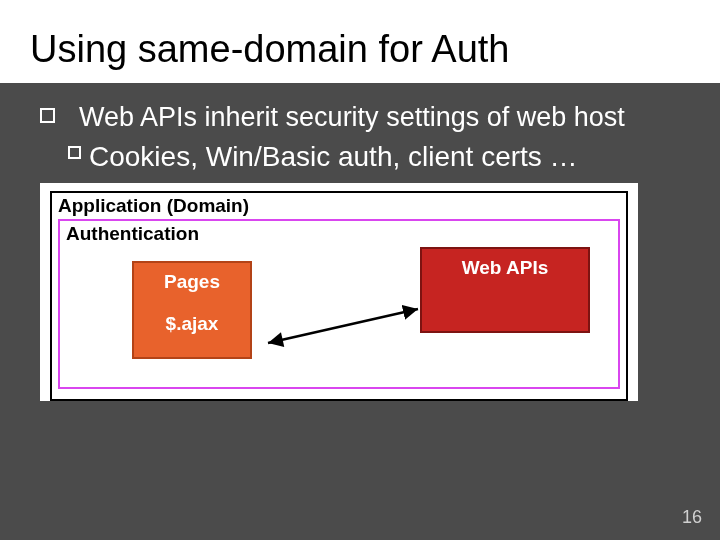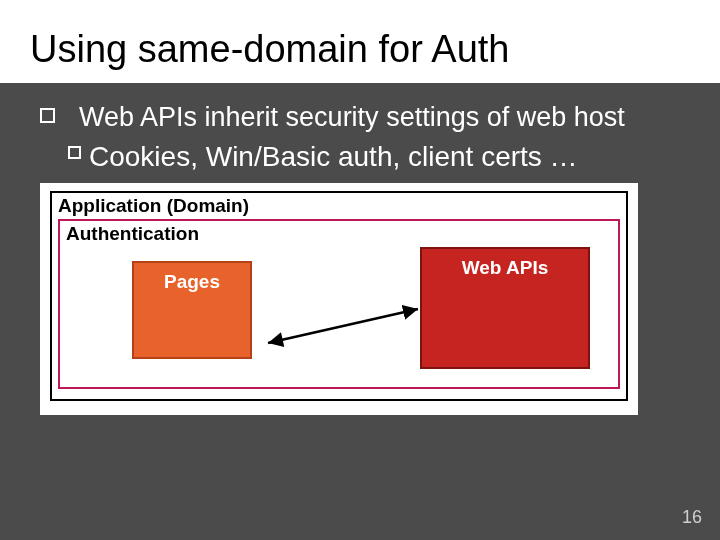--- a/index.html
+++ b/index.html
@@ -57,36 +57,36 @@
     align-items: flex-start;
     gap: 8px;
   }
   .sub-text {
     font-size: 28px;
     color: #fff;
   }
   .diagram-wrap {
     margin: 10px 40px 0 40px;
     background: #ffffff;
-    padding: 8px 10px 14px 10px;
+    padding: 8px 10px 0 10px;
     width: 598px;
   }
   .app-box {
     border: 2px solid #000;
     padding: 2px 6px 10px 6px;
     position: relative;
   }
   .app-label {
     font-weight: 700;
     font-size: 19px;
     color: #000;
     margin-bottom: 2px;
   }
   .auth-box {
-    border: 2px solid #be185d;
+    border: 2px solid #d946ef;
     padding: 2px 6px 10px 6px;
     position: relative;
     height: 170px;
   }
   .auth-label {
     font-weight: 700;
     font-size: 19px;
     color: #000;
   }
   .pages-box {
@@ -108,21 +108,21 @@
   .pages-ajax {
     font-weight: 700;
     font-size: 19px;
     margin-top: 20px;
   }
   .webapi-box {
     position: absolute;
     right: 28px;
     top: 26px;
     width: 170px;
-    height: 122px;
+    height: 86px;
     background: #c62421;
     border: 2px solid #7d1311;
     color: #fff;
     text-align: center;
   }
   .webapi-title {
     font-weight: 700;
     font-size: 19px;
     margin-top: 8px;
   }
@@ -160,20 +160,21 @@
 </div>
 
 <div class="diagram-wrap">
   <div class="app-box">
     <div class="app-label">Application (Domain)</div>
     <div class="auth-box">
       <div class="auth-label">Authentication</div>
 
       <div class="pages-box">
         <div class="pages-title">Pages</div>
+        <div class="pages-ajax">$.ajax</div>
       </div>
 
       <div class="webapi-box">
         <div class="webapi-title">Web APIs</div>
       </div>
 
       <svg class="arrow-svg" viewBox="0 0 170 60">
         <defs>
           <marker id="ah1" markerWidth="8" markerHeight="8" refX="6" refY="3" orient="auto">
             <path d="M0,0 L6,3 L0,6 Z" fill="#000"></path>

